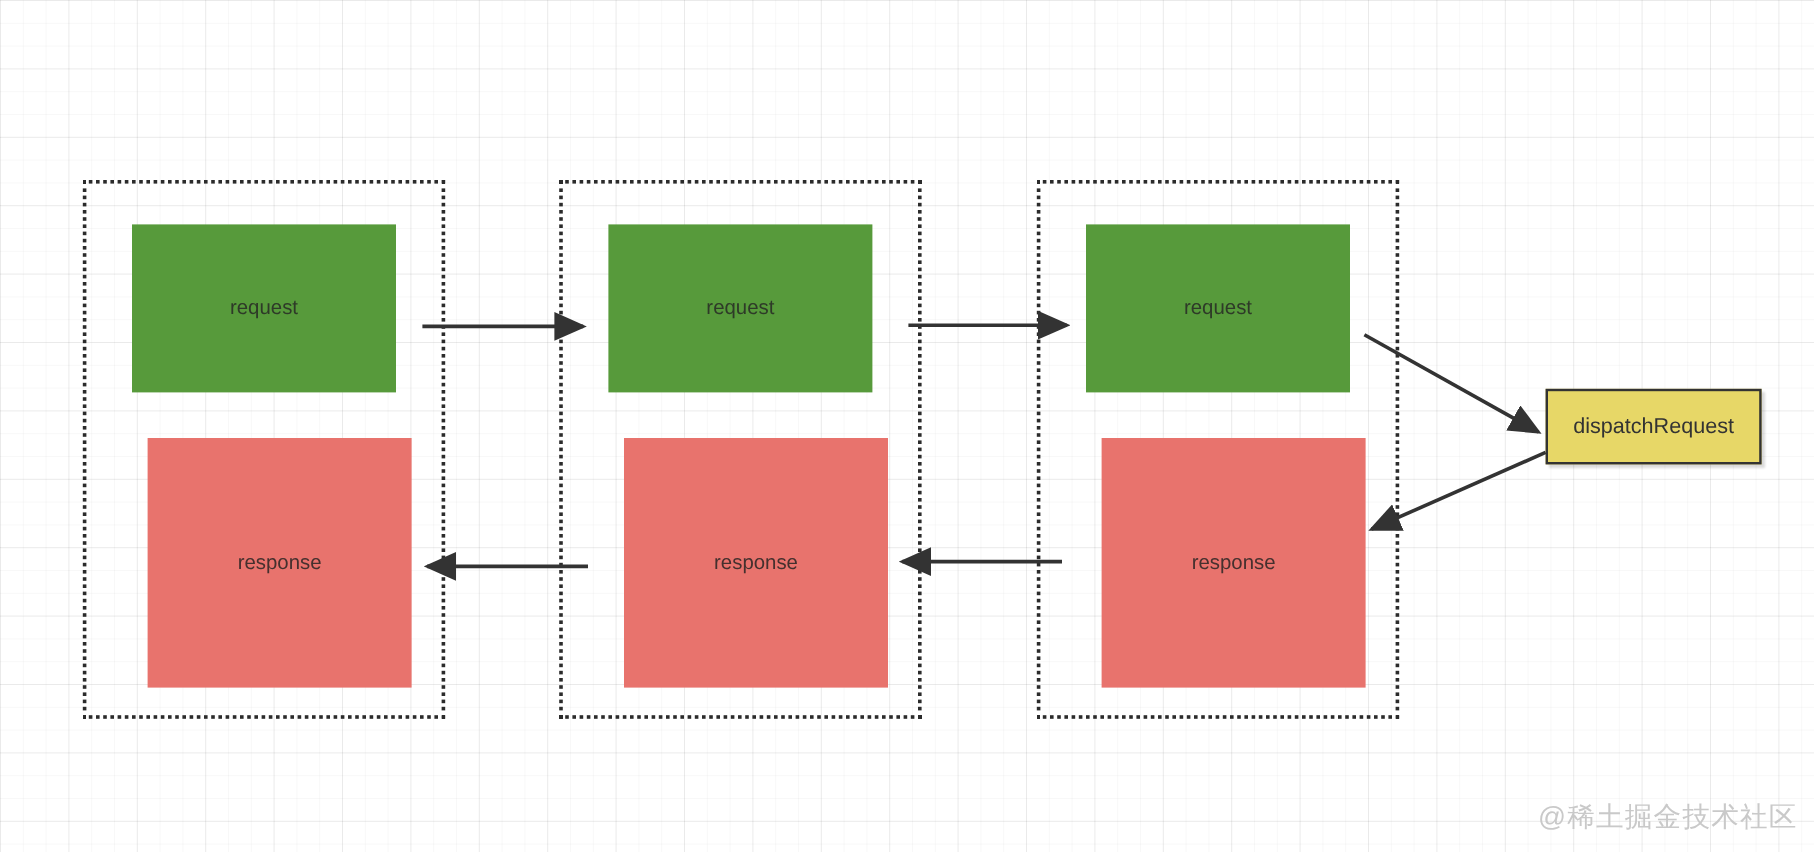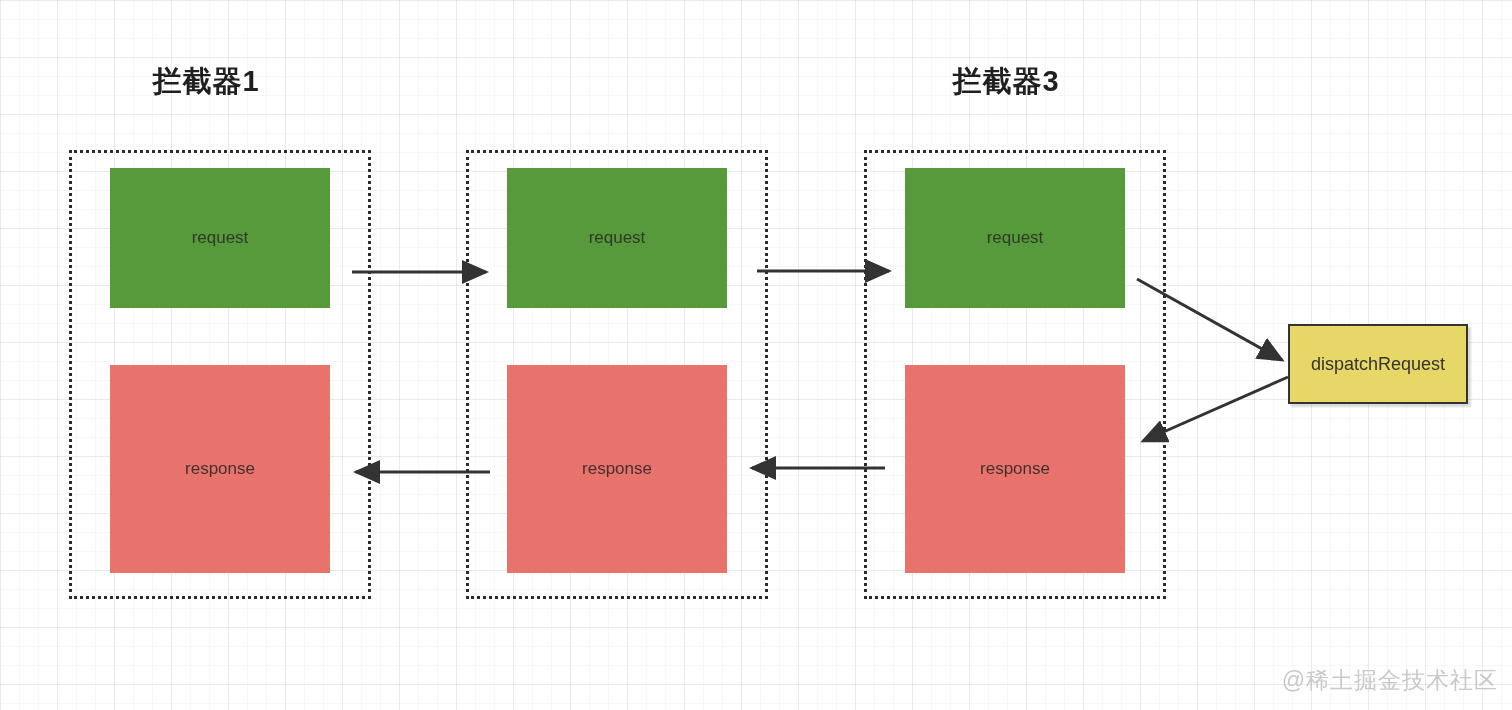--- a/index.html
+++ b/index.html
@@ -48,30 +48,31 @@
     position: absolute;
     left: 38px;
     width: 220px;
     display: flex;
     align-items: center;
     justify-content: center;
     font-size: 17px;
     color: #333333;
   }
   .block.request {
-    top: 15px;
+    top: 34px;
     height: 140px;
     background: var(--request-green, #579a3b);
     color: #2e3a28;
   }
   .block.response {
     top: 212px;
     height: 208px;
     background: var(--response-red, #e8736d);
     color: #45302e;
+    margin-left: 13px;
   }
 
   .arrow-layer {
     position: absolute;
     left: 0; top: 0;
     width: 1512px;
     height: 710px;
     pointer-events: none;
   }
   .arrow {
@@ -79,21 +80,21 @@
     stroke-width: 3;
     fill: none;
   }
   .arrow-head { fill: var(--arrow-dark, #333333); }
 
   .dispatch-box {
     position: absolute;
     left: 1288px;
     top: 324px;
     width: 180px;
-    height: 80px;
+    height: 63px;
     background: var(--dispatch-yellow, #e7d767);
     border: 2px solid #333333;
     box-shadow: 3px 3px 2px rgba(0,0,0,0.15);
     display: flex;
     align-items: center;
     justify-content: center;
     font-size: 18px;
     color: #333333;
   }
 
@@ -105,22 +106,20 @@
     color: var(--watermark-gray, #c9c9c9);
     letter-spacing: 1px;
     margin-left: 41px;
   }
 </style>
 </head>
 <body>
 
 <div class="canvas">
 
-  <div class="interceptor-title title-1">拦截器1</div>
-  <div class="interceptor-title title-3">拦截器3</div>
 
   <div class="interceptor-box box-1">
     <div class="block request">
       <span>request</span>
     </div>
     <div class="block response">
       <span>response</span>
     </div>
   </div>
 

